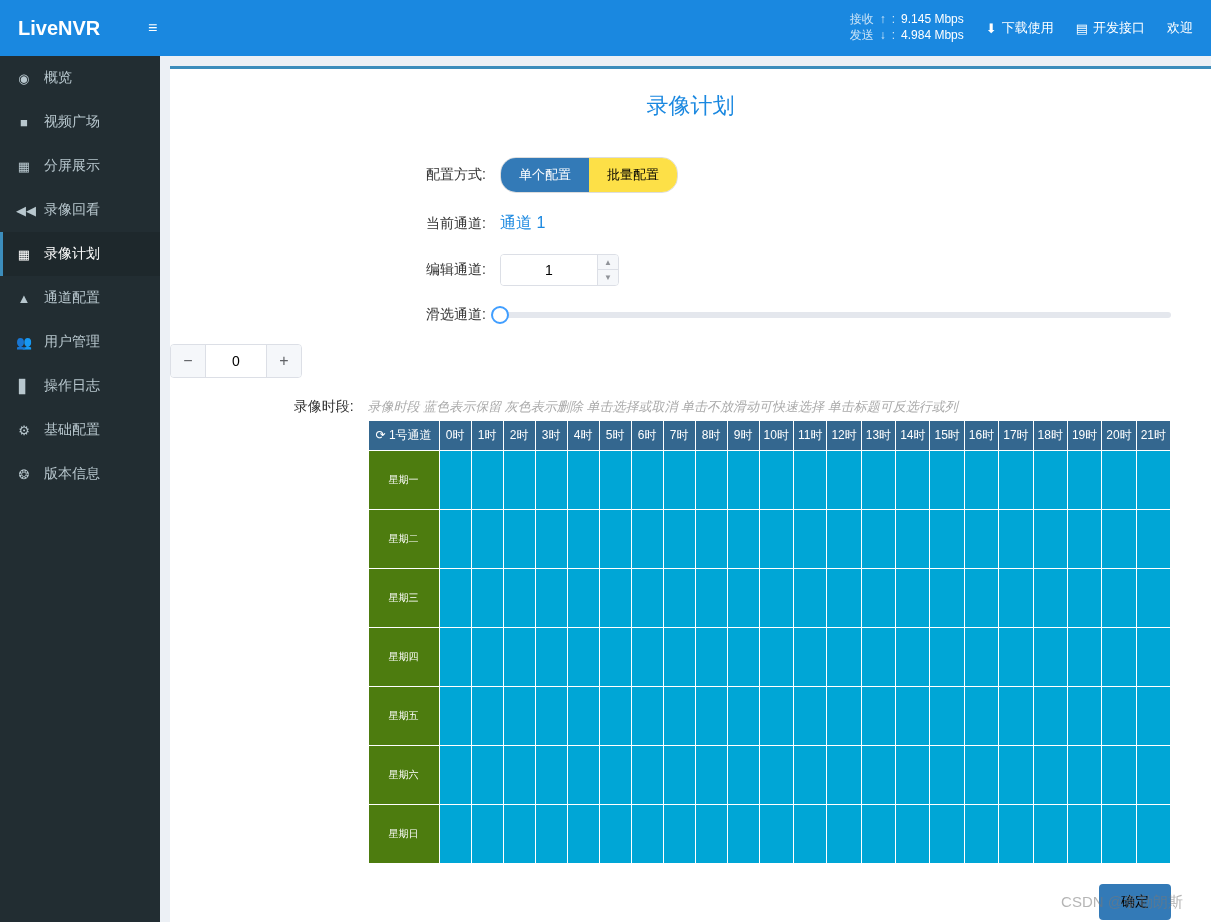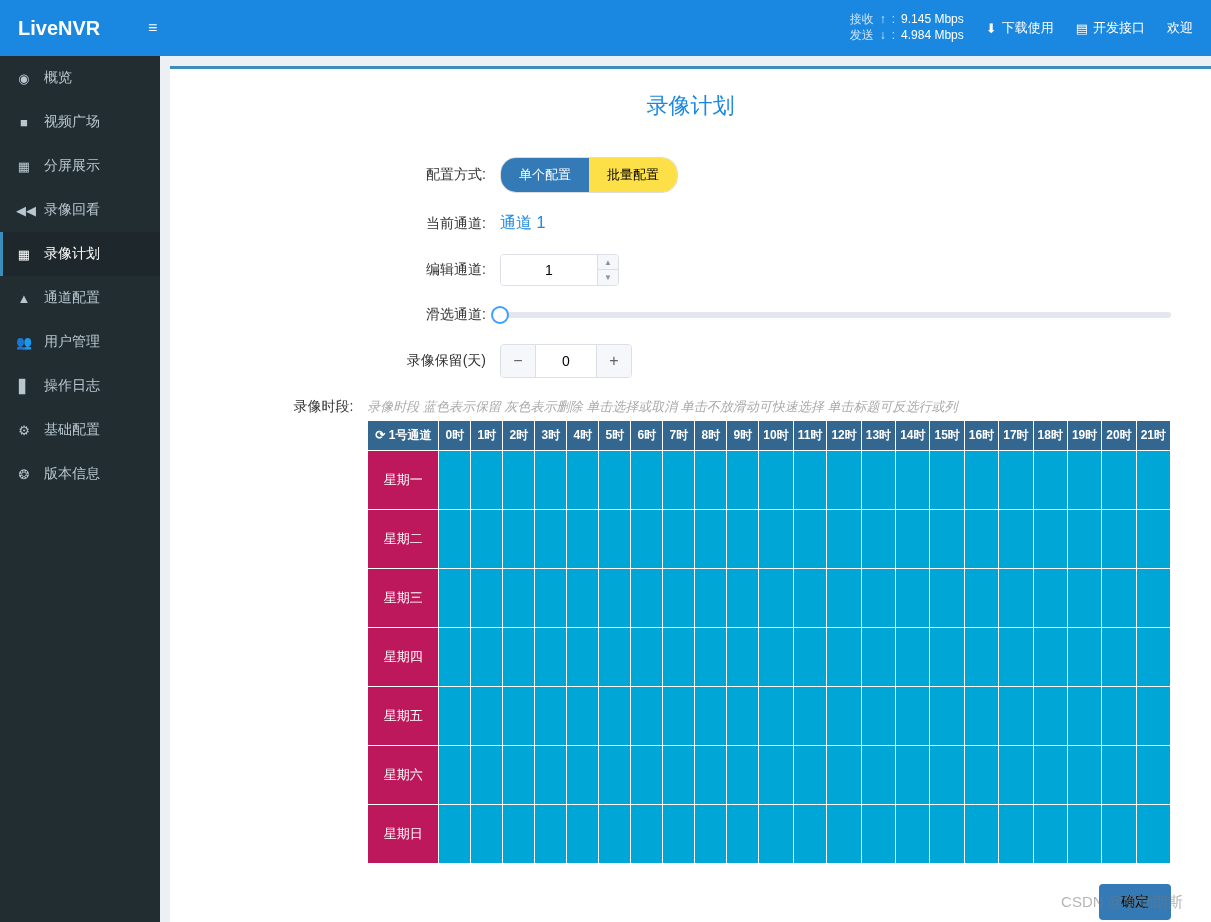--- a/index.html
+++ b/index.html
@@ -33,24 +33,24 @@
 .spinner-btn { width: 20px; height: 15px; background: #f5f7fa; border: none; cursor: pointer; font-size: 8px; color: #909399; display: flex; align-items: center; justify-content: center; }
 .spinner-btn:first-child { border-bottom: 1px solid #dcdfe6; }
 .slider-track { position: relative; height: 6px; background: #e4e7ed; border-radius: 3px; flex: 1; margin-right: 40px; }
 .slider-thumb { position: absolute; left: 0; top: 50%; transform: translate(-50%, -50%); width: 18px; height: 18px; border: 2px solid #409eff; background: #fff; border-radius: 50%; cursor: grab; }
 .counter { display: inline-flex; border: 1px solid #dcdfe6; border-radius: 4px; overflow: hidden; height: 34px; }
 .counter button { width: 34px; background: #f5f7fa; border: none; cursor: pointer; font-size: 16px; color: #606266; }
 .counter input { width: 62px; border: none; border-left: 1px solid #dcdfe6; border-right: 1px solid #dcdfe6; text-align: center; font-size: 14px; outline: none; }
 .hint { color: #aaa; font-style: italic; font-size: 13px; margin-bottom: 4px; }
 .schedule-wrap { overflow-x: auto; margin-right: 40px; position: relative; }
 .schedule { border-collapse: separate; border-spacing: 1px; table-layout: fixed; }
-.schedule th { background: #34678f; color: #fff; font-size: 12px; font-weight: 700; padding: 6px 4px; white-space: nowrap; }
+.schedule th { background: #34678f; color: #fff; font-size: 12px; font-weight: 400; padding: 6px 4px; white-space: nowrap; }
 .schedule th.corner { min-width: 70px; background: #34678f; font-size: 12px; }
 .schedule th.hcol { min-width: 31px; }
-.schedule td.daylabel { background: #be185d; color: #fff; text-align: center; font-size: 13px; height: 58px; min-width: 70px; }
+.schedule td.daylabel { background: #4d7c0f; color: #fff; text-align: center; font-size: 10px; height: 58px; min-width: 70px; }
 .schedule td.cell { background: #00a6d6; height: 58px; min-width: 31px; cursor: pointer; }
 .save-btn { background: #337ab7; color: #000000; border: none; border-radius: 4px; padding: 9px 22px; cursor: pointer; font-size: 14px; float: right; margin: 20px 40px 0 12px; }
 .watermark { position: fixed; right: 28px; bottom: 10px; color: rgba(120,120,120,0.55); font-size: 15px; pointer-events: none; }
 </style>
 </head>
 <body>
 
 <div class="topbar">
   <div class="brand">LiveNVR</div>
   <div class="hamburger">≡</div>
@@ -154,21 +154,20 @@
       <div class="form-row">
         <div class="form-label">滑选通道:</div>
         <div class="form-ctrl">
           <div class="slider-track">
             <div class="slider-thumb"></div>
           </div>
         </div>
       </div>
 
       <div class="form-row">
-        <div class="form-label">录像保留(天)</div>
         <div class="form-ctrl">
           <div class="counter">
             <button>−</button>
             <input value="0" style="">
             <button>+</button>
           </div>
         </div>
       </div>
 
       <div class="form-row" style="align-items:flex-start;">

